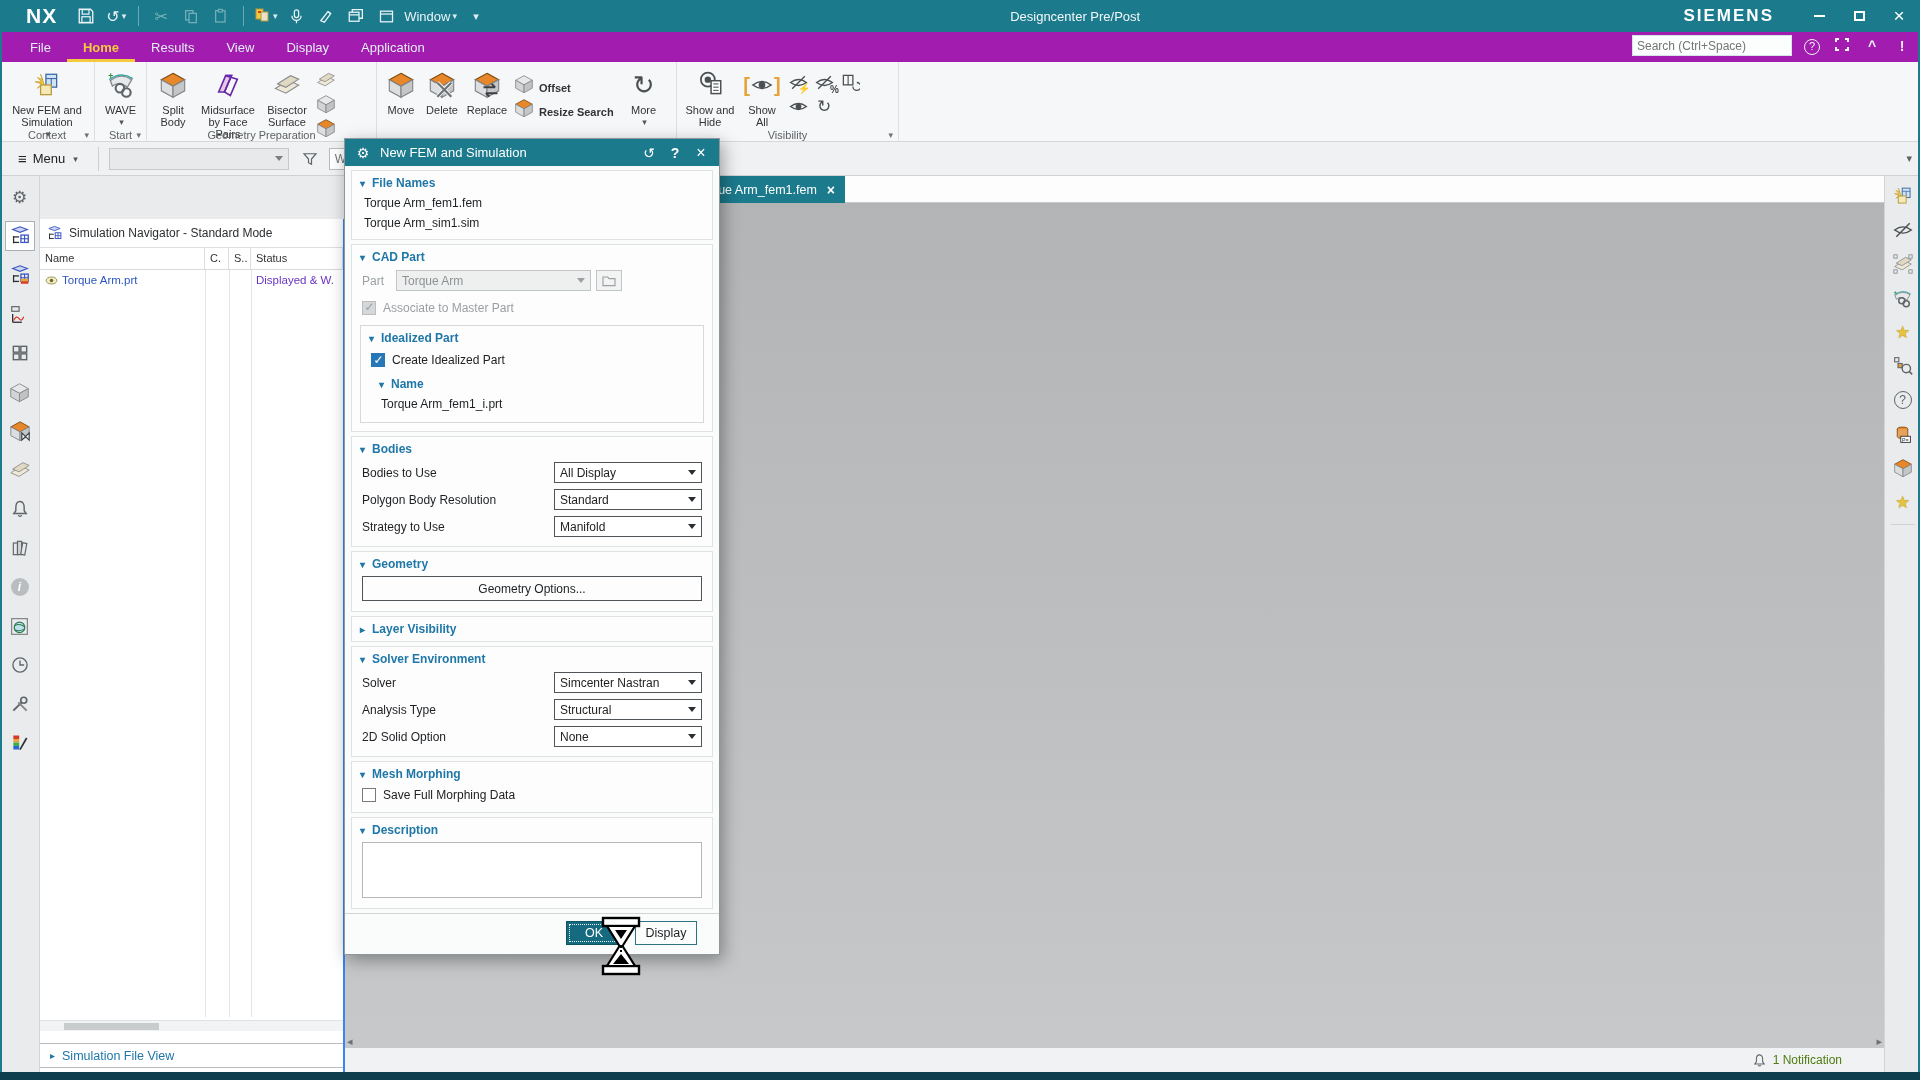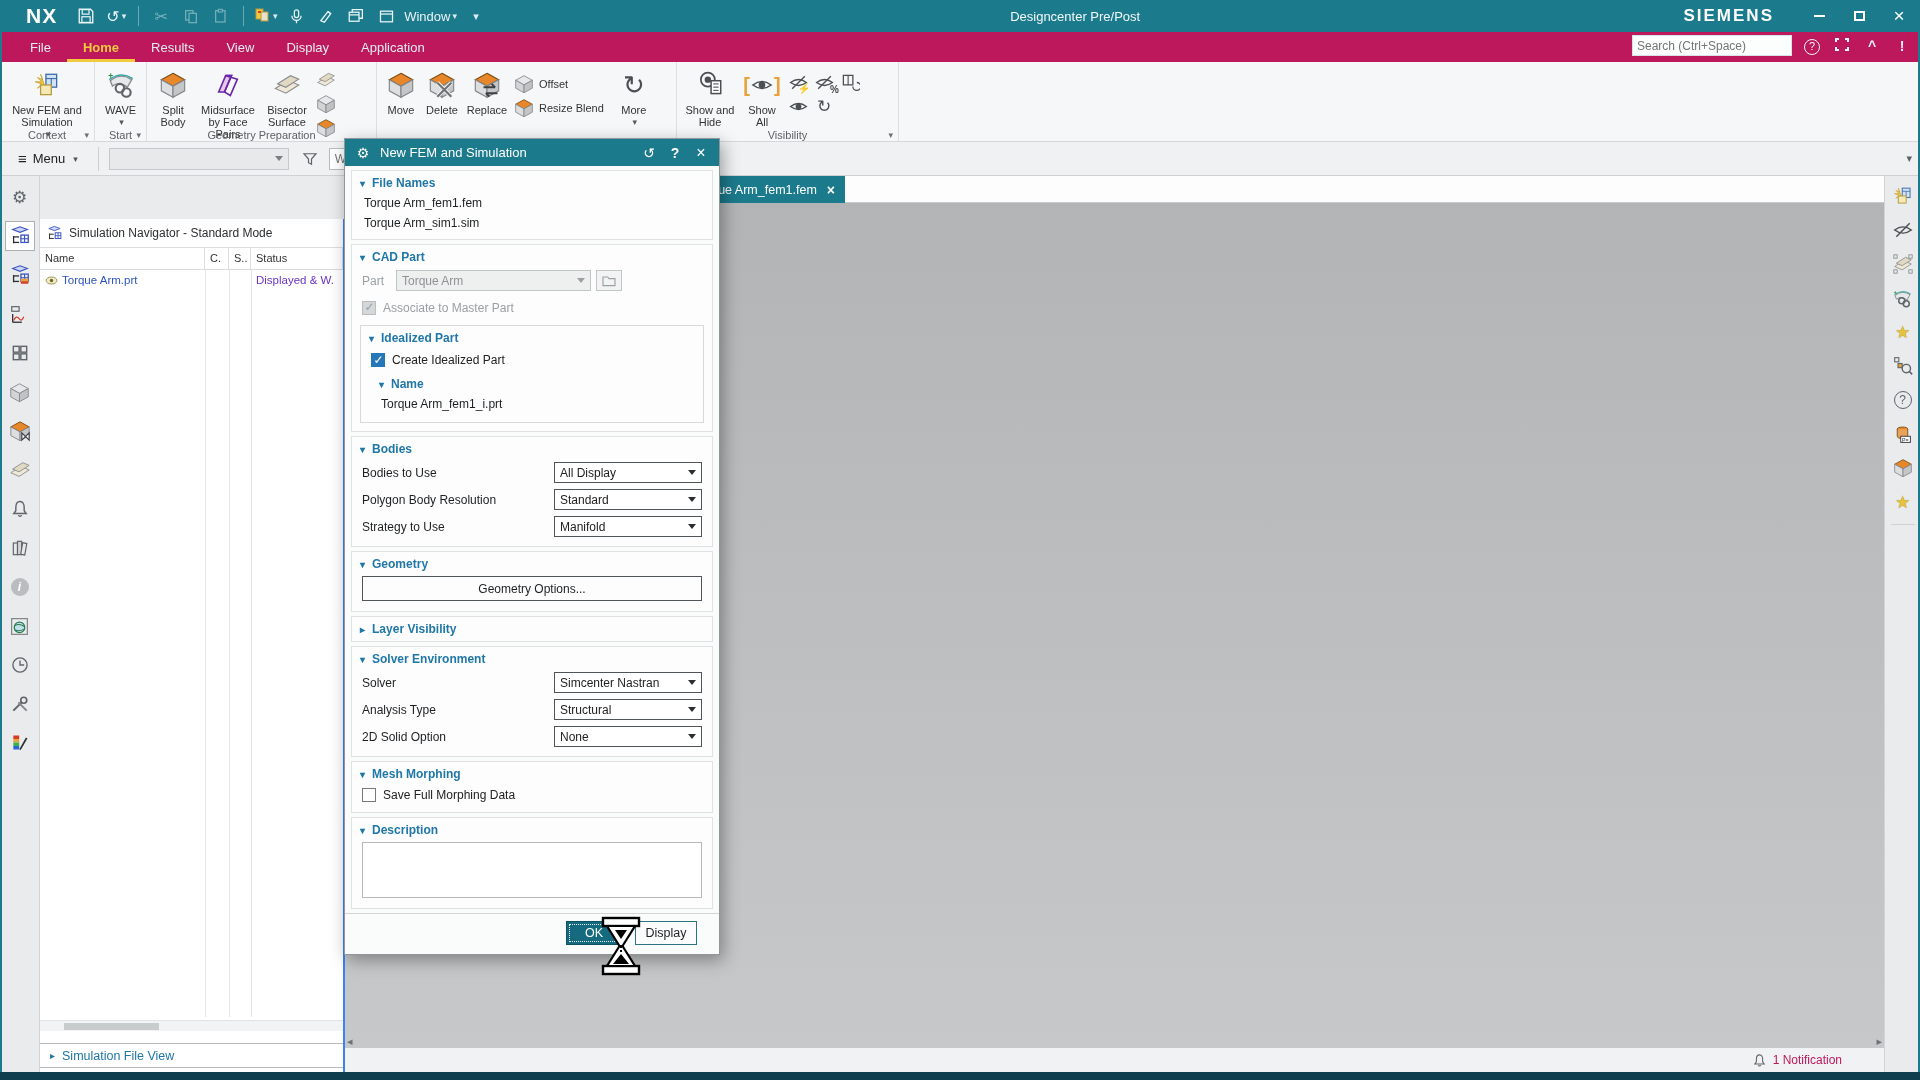--- a/index.html
+++ b/index.html
@@ -20,21 +20,21 @@
   .tb-title { position:absolute; left:56%; transform:translateX(-50%); font-size:13px; color:#f2f8f9; }
   .tb-right { position:absolute; right:10px; top:0; height:32px; display:flex; align-items:center; gap:18px; }
   .brand { font-weight:bold; font-size:17px; letter-spacing:2px; color:#fff; margin-right:16px; }
   .winbtn { width:22px; height:20px; display:flex; align-items:center; justify-content:center;
             color:#fff; font-size:15px; }
   .min-bar { width:11px; height:0; border-bottom:2px solid #fff; display:inline-block; }
   .max-box { width:11px; height:10px; border:2px solid #fff; display:inline-block; }
 
   
   .menubar { position:absolute; left:0; top:32px; width:1920px; height:30px;
-             background:#be185d; display:flex; align-items:flex-end; padding:0 14px; }
+             background:#a21caf; display:flex; align-items:flex-end; padding:0 14px; }
   .mtab { color:#e3eef1; font-size:13px; padding:5px 16px 7px; }
   .mtab.active { color:#f3c93e; font-weight:bold; border-bottom:3px solid #f3c93e; padding-bottom:4px; }
   .mb-right { position:absolute; right:8px; top:3px; display:flex; align-items:center; gap:10px; }
   .mb-search { width:160px; height:21px; background:#fcfdfd; border:1px solid #d7e4e7;
                display:flex; align-items:center; padding:0 4px; }
   .mb-search input { border:0; outline:0; background:transparent; flex:1; font-size:12px;
                      color:#55666b; font-family:inherit; }
   .mb-ico { color:#f0f6f7; font-size:14px; width:20px; text-align:center; }
   .q-circle { width:16px; height:16px; border:1.5px solid #f0f6f7; border-radius:50%;
               font-size:11px; line-height:13px; text-align:center; display:inline-block; }
@@ -52,21 +52,21 @@
             display:flex; align-items:flex-start; padding:4px 4px 18px; }
   .glabel { position:absolute; bottom:1px; left:0; right:0; text-align:center;
             font-size:11px; color:#5c6265; }
   .glabel .tb-caret{ color:#6b7174; position:absolute; right:5px; bottom:1px;}
   .bigbtn { display:flex; flex-direction:column; align-items:center; justify-content:flex-start;
             font-size:11px; color:#333; text-align:center; line-height:12px; padding:2px 3px; }
   .bigbtn .bicon { height:34px; display:flex; align-items:center; justify-content:center; margin-bottom:2px;}
   .smallcol { display:flex; flex-direction:column; gap:4px; padding:4px 2px; }
   .smallrow { display:flex; align-items:center; gap:4px; }
   .sm-ico { width:22px; height:20px; display:flex; align-items:center; justify-content:center; }
-  .labelled { display:flex; align-items:center; gap:4px; font-size:11px; color:#333; }
+  .labelled { display:flex; align-items:flex-end; gap:4px; font-size:11px; color:#333;font-weight:bold; }
   .refresh-glyph { font-size:26px; color:#4a4f52; line-height:26px; }
   .refresh-sm { font-size:17px; color:#4a4f52; }
   .bracket-orange::before { content:"["; color:#e8a33d; font-weight:bold; font-size:20px; margin-right:1px;}
   .bracket-orange::after  { content:"]"; color:#e8a33d; font-weight:bold; font-size:20px; margin-left:1px;}
   .bolt { position:absolute; right:-2px; bottom:-2px; color:#f0c020; font-size:10px; font-weight:bold;}
   .pct { position:absolute; right:-4px; bottom:-3px; color:#444; font-size:10px; font-weight:bold;}
 
   
   .cmdrow { position:absolute; left:0; top:142px; width:1920px; height:34px;
             background:#eff1f2; border-bottom:1px solid #cfd1d2; display:flex; align-items:center; padding:0 8px;}
@@ -116,21 +116,21 @@
   .doc-tab { position:absolute; left:310px; top:0; height:27px; min-width:190px;
              background:#1b7a8c; color:#fff; display:flex; align-items:center; gap:10px;
              padding:0 10px 0 18px; font-size:12.5px; justify-content:flex-end; }
   .doc-tab .tclose { font-size:14px; font-weight:bold; }
   .canvas { position:absolute; left:0; top:27px; right:0; bottom:24px;
             background:linear-gradient(#b2b4b5,#c6c8c9); }
   .cv-scroll { position:absolute; left:0; right:0; bottom:0; height:13px; display:flex;
                justify-content:space-between; align-items:center; padding:0 2px; color:#6d7275; font-size:11px;}
   .statusrow { position:absolute; left:0; bottom:0; width:100%; height:24px; background:#f1f2f3;
                display:flex; align-items:center; justify-content:flex-end; gap:6px; padding-right:42px;
-               color:#be185d; font-size:12px; }
+               color:#4d7c0f; font-size:12px; }
 
   
   .rightbar { position:absolute; right:0; top:176px; width:36px; height:896px;
               background:#e9ebec; border-left:1px solid #d2d4d5; display:flex;
               flex-direction:column; align-items:center; padding-top:8px; gap:10px; }
   .rb-ico { width:26px; height:24px; display:flex; align-items:center; justify-content:center;
             font-size:16px; color:#5f6568; flex:0 0 auto; }
   .rb-sep { width:24px; height:1px; background:#cfd1d2; }
   .star { color:#e7c23c; text-shadow:0 0 1px #8a7318; font-size:17px; }
 
@@ -535,21 +535,21 @@
             </svg>
           </span>
         <span>Offset</span>
         </span>
       <span class="labelled">
         <span class="sm-ico">
             <svg class="ic" width="20" height="20">
               <use href="#sy-cube"></use>
             </svg>
           </span>
-        <span>Resize Blend</span>
+        <span>Resize Search</span>
         </span>
     </div>
     <div class="bigbtn" style="width:44px;margin-left:6px">
       <span class="bicon">
           <span class="refresh-glyph">↻</span>
         </span>
       <span>More</span>
         <span class="tb-caret" style="color:#555">▾</span>
     </div>
   </div>

